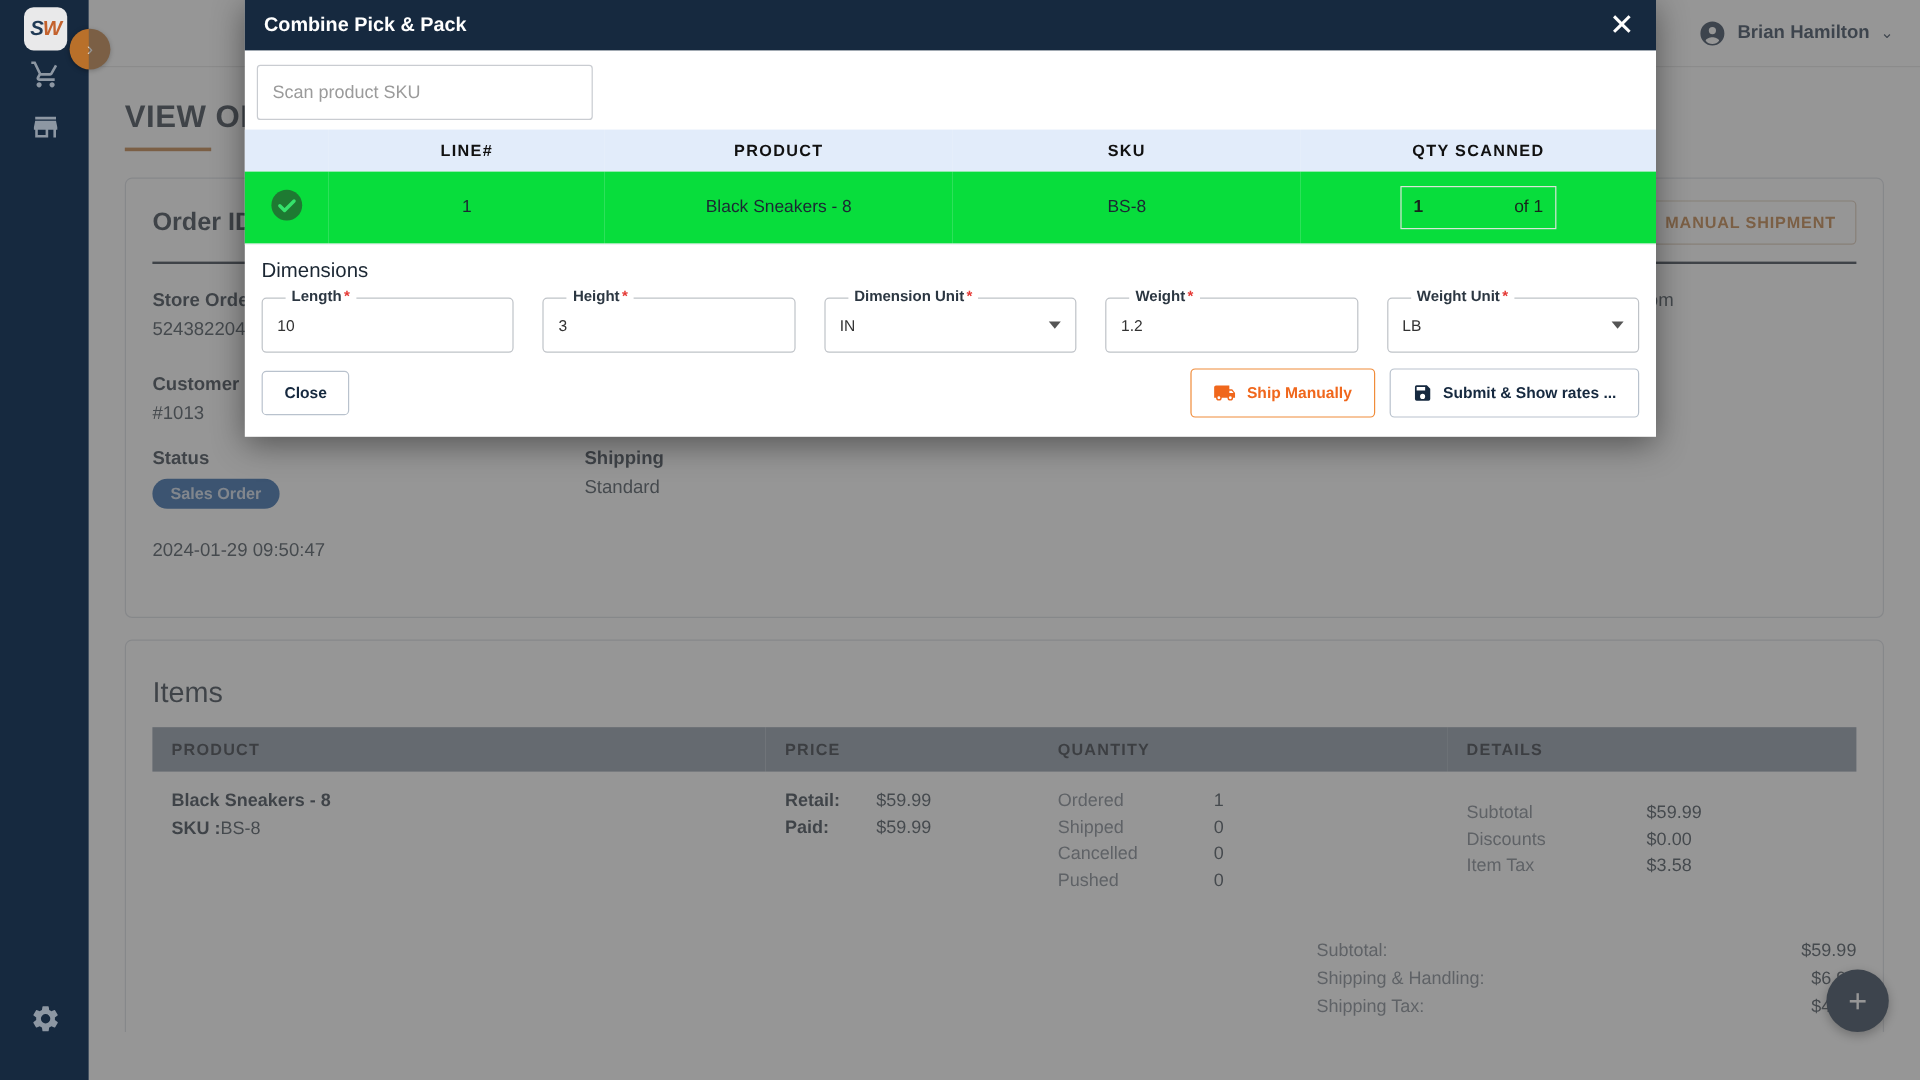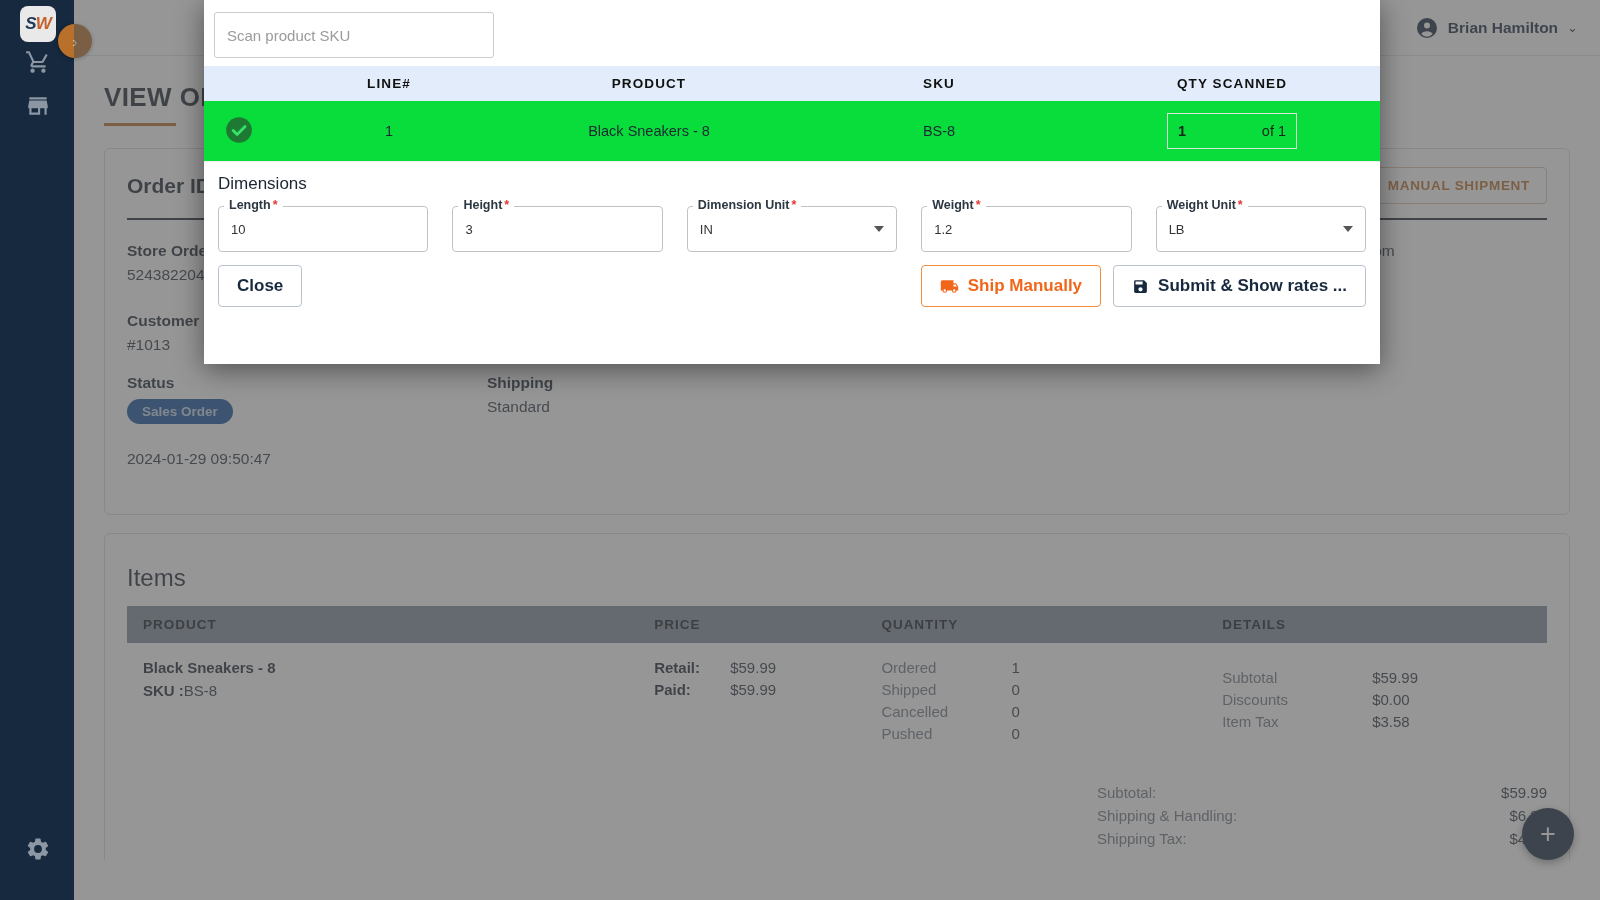--- a/index.html
+++ b/index.html
@@ -186,38 +186,38 @@
   .dims-wrap { padding: 12px 14px 0 14px; border-top: 1px solid #eceef0; }
   .dims-title { font-size: 17px; color: #1b2733; margin-bottom: 12px; }
   .fields-row { display: flex; gap: 24px; }
   .field { position: relative; flex: 1; }
   .field-box {
     height: 46px; border: 1px solid #bfc3c8; border-radius: 4px;
     display: flex; align-items: center; padding: 0 12px;
     font-size: 13px; color: #333; background: #fff;
   }
   .field-label {
-    position: absolute; top: -8px; left: 6px; background: #fff;
+    position: absolute; top: -8px; left: 20px; background: #fff;
     padding: 0 5px; font-size: 12.5px; font-weight: bold; color: #2c3742;
     white-space: nowrap;
   }
   .req { color: #e53935; margin-left: 2px; }
   .sel-caret {
     margin-left: auto; width: 0; height: 0;
     border-left: 5px solid transparent; border-right: 5px solid transparent;
     border-top: 6px solid #555;
   }
 
   .modal-foot {
     display: flex; align-items: center; justify-content: space-between;
     padding: 13px 14px 16px 14px;
   }
   .btn {
     display: inline-flex; align-items: center; gap: 9px;
-    border-radius: 4px; font-size: 17px; font-weight: bold;
+    border-radius: 4px; font-size: 13px; font-weight: bold;
     padding: 10px 18px; background: #fff;
   }
   .btn-close { border: 1px solid #b9c2cd; color: #16293f; }
   .btn-ship { border: 1px solid #f08c3a; color: #f0671c; }
   .btn-ship svg { width: 19px; height: 19px; fill: #f0671c; }
   .btn-submit { border: 1px solid #b9c2cd; color: #16293f; }
   .btn-submit svg { width: 17px; height: 17px; fill: #16293f; }
   .foot-right { display: flex; gap: 12px; }
 </style>
 </head>
@@ -417,20 +417,24 @@
   </div>
 
   <div class="fab">
     <span>+</span>
   </div>
 </div>
 
 <div id="dim-overlay"></div>
 
 <div id="modal">
+  <div class="modal-head">
+    <div class="modal-title">Combine Pick &amp; Pack</div>
+    <div class="modal-close">✕</div>
+  </div>
 
   <div class="modal-body">
     <div class="scan-wrap">
       <input class="scan-input" type="text" placeholder="Scan product SKU" style="">
     </div>
 
     <table class="pp-table">
       <thead>
         <tr>
           <th class="c-check"></th>

